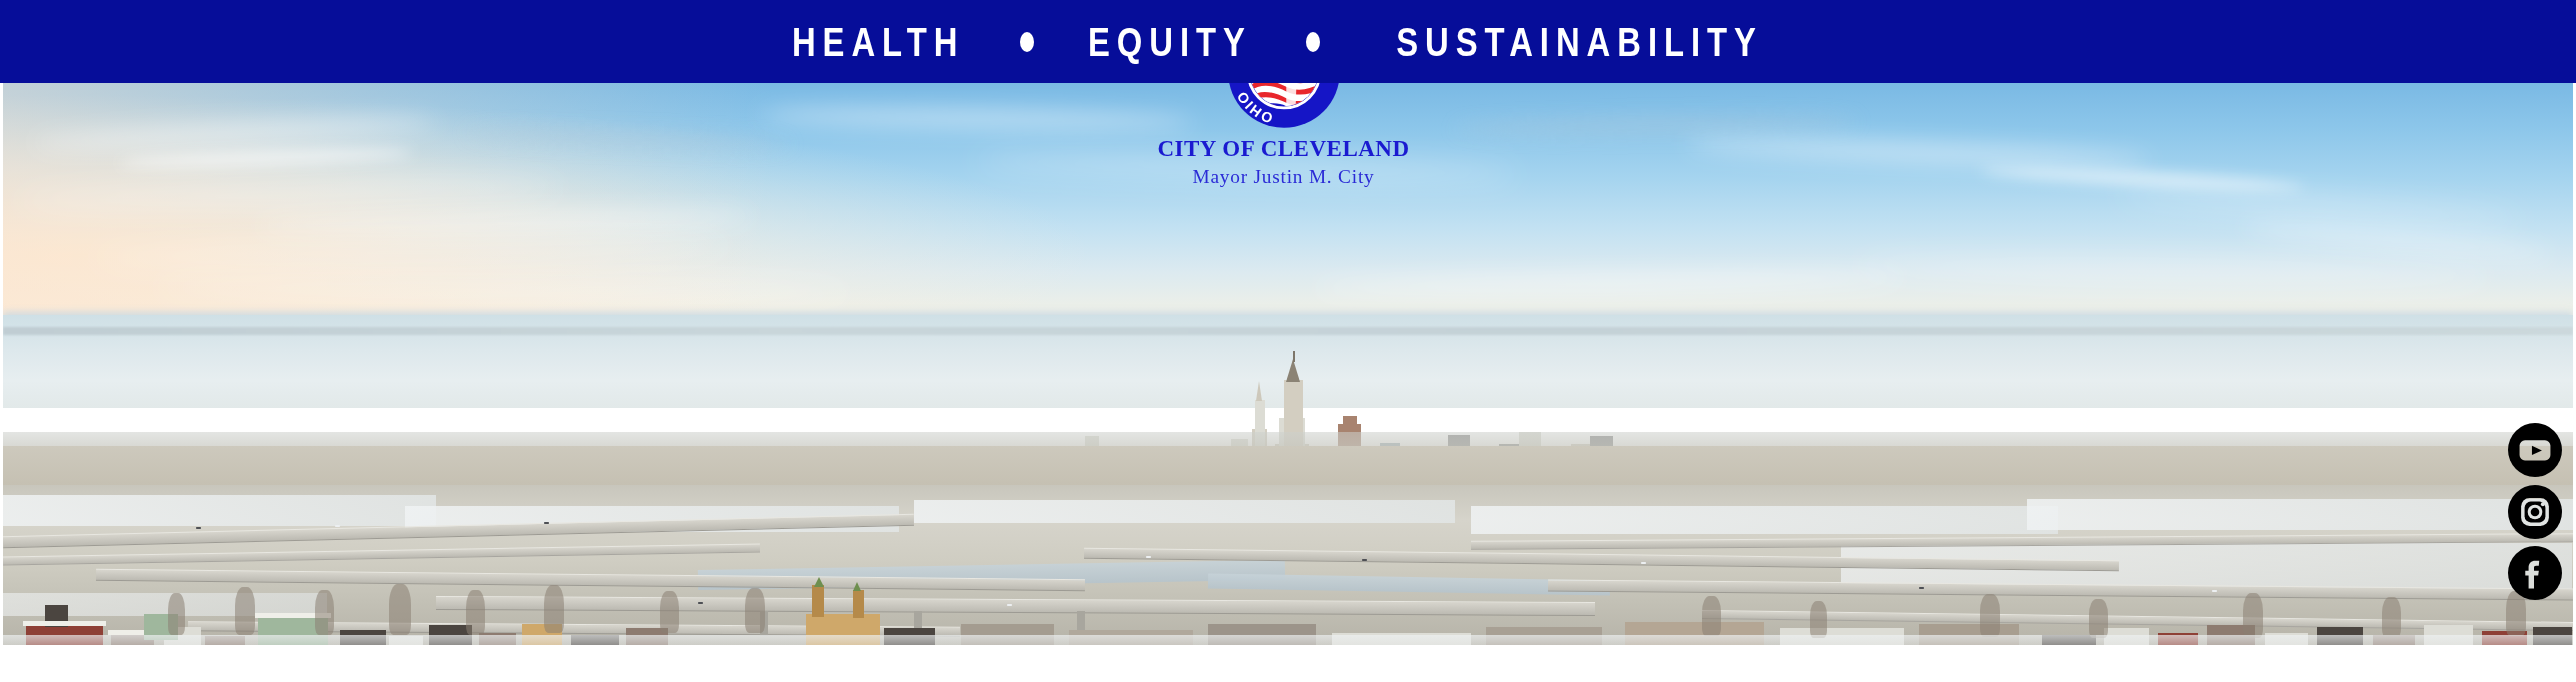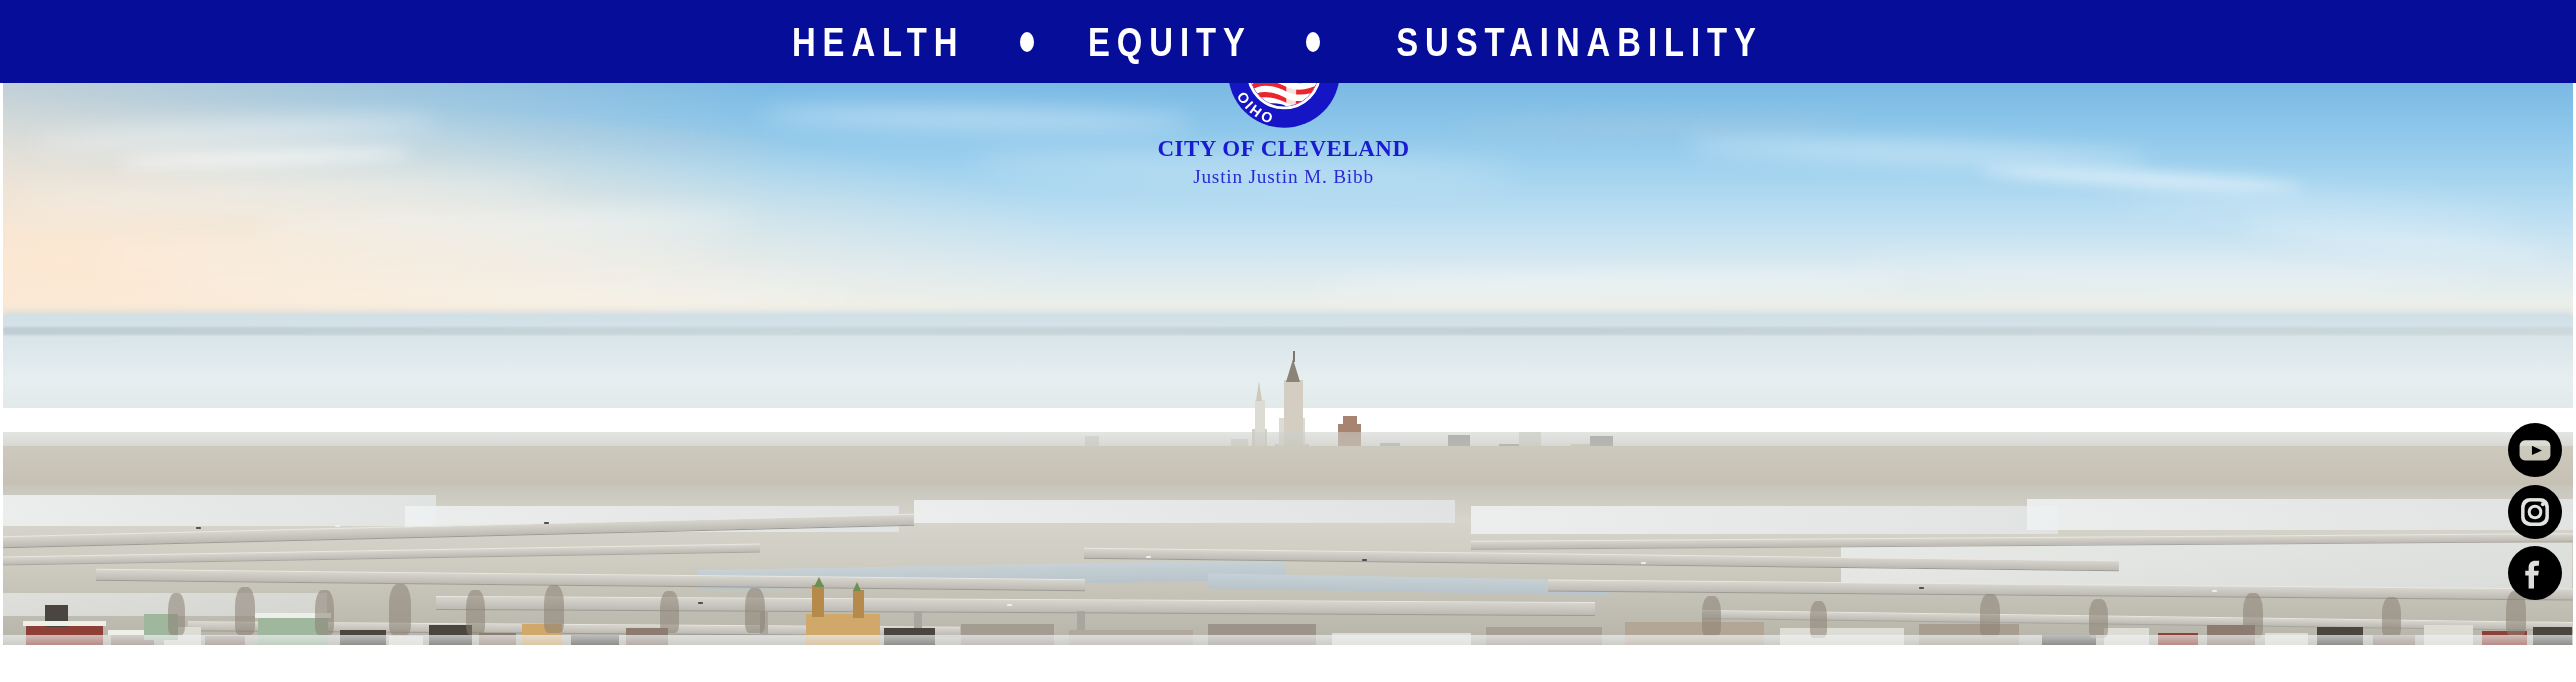--- a/index.html
+++ b/index.html
@@ -363,21 +363,21 @@
         <text fill="#ffffff" font-family="Liberation Sans, sans-serif" font-size="25" font-weight="700" letter-spacing="1.2">
           <textPath href="#arcTop" startOffset="50%" text-anchor="middle">CITY OF CLEVELAND</textPath>
         </text>
         <text fill="#ffffff" font-family="Liberation Sans, sans-serif" font-size="25" font-weight="700" letter-spacing="1.2">
           <textPath href="#arcBot" startOffset="72%" text-anchor="middle">OHIO</textPath>
         </text>
       </svg>
     </div>
 
     <div class="logo-city">CITY OF CLEVELAND</div>
-    <div class="logo-mayor">Justin Justin M. Bibb</div>
+    <div class="logo-mayor">Mayor Justin M. City</div>
   </div>
 
 
   <div class="social">
 
     <a class="soc" href="#" aria-label="YouTube">
       <svg viewBox="0 0 70 70" xmlns="http://www.w3.org/2000/svg">
         <defs>
           <mask id="ytm">
             <rect x="0" y="0" width="70" height="70" fill="#fff"></rect>

